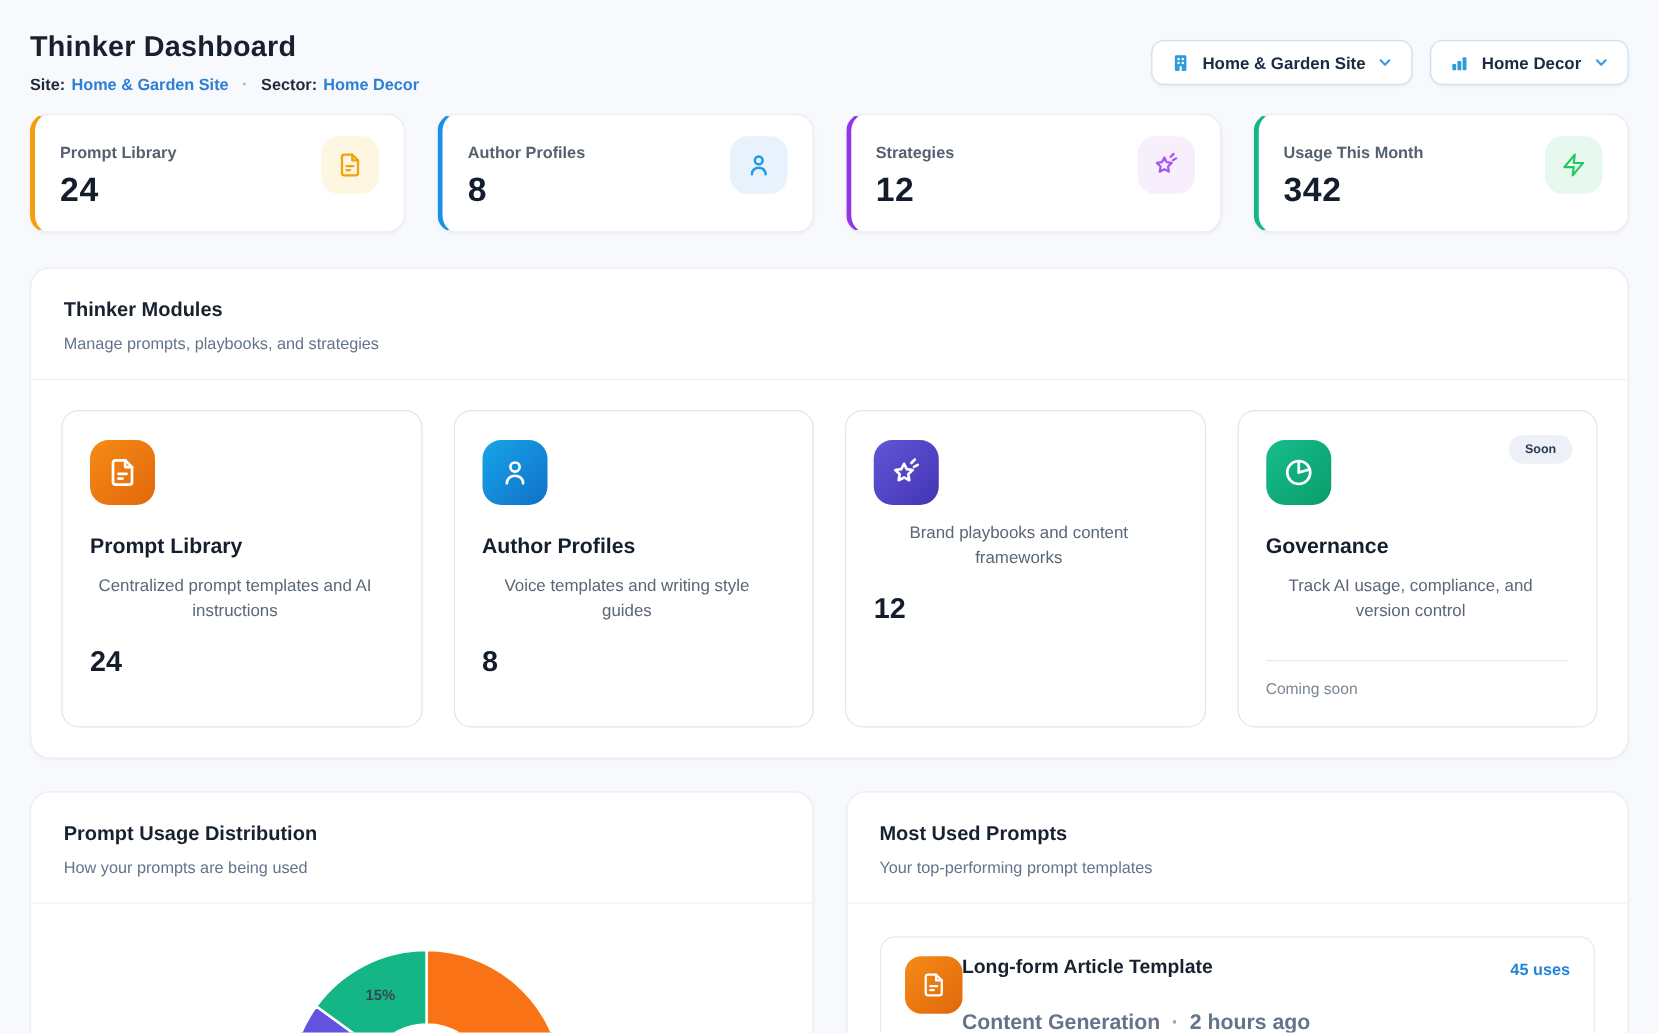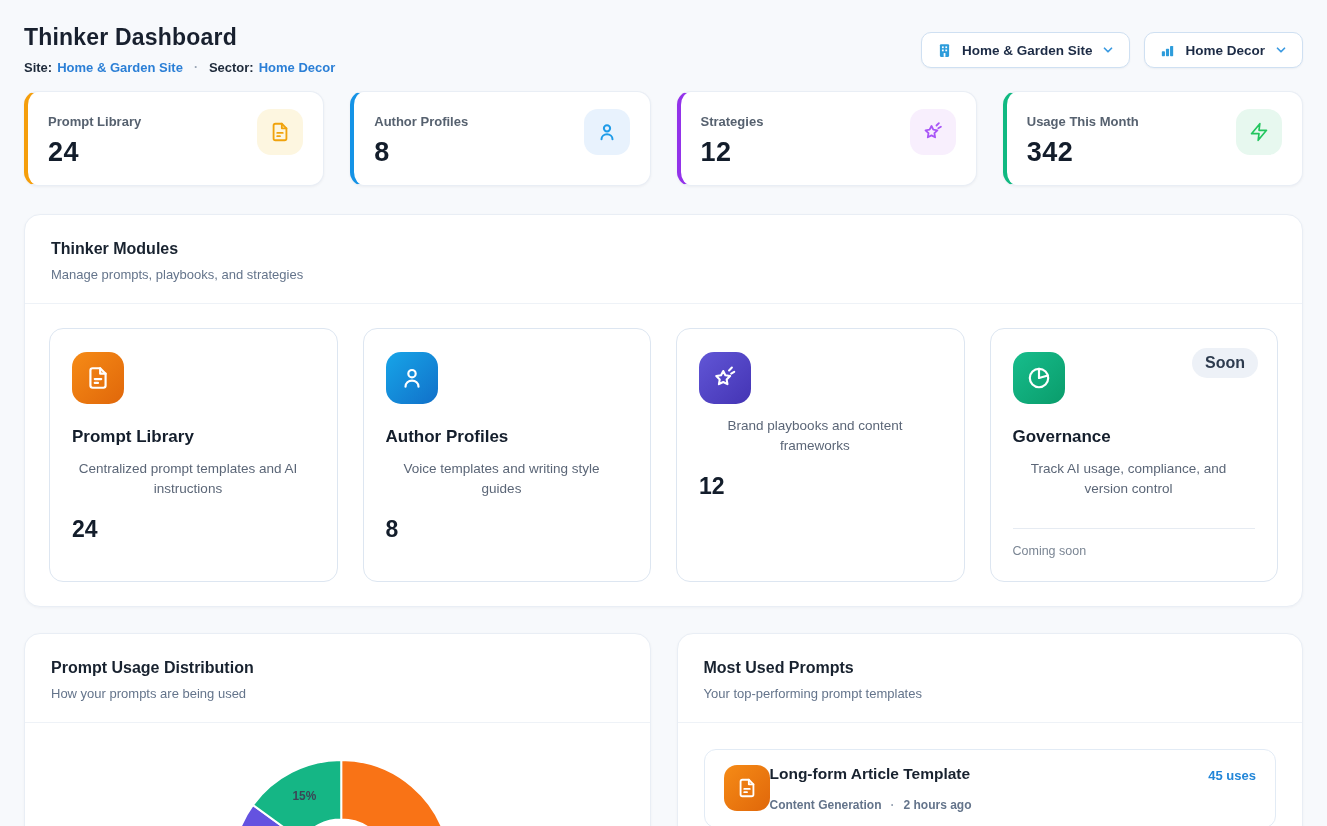--- a/index.html
+++ b/index.html
@@ -42,32 +42,32 @@
   .panel { margin-top:28px; background:#fff; border:1px solid #e9eef5; border-radius:16px; box-shadow:0 1px 3px rgba(16,24,40,.04); }
   .panel-head { padding:25px 26px 21px; border-bottom:1px solid #eef2f7; }
   .panel-title { font-size:16px; font-weight:800; color:#18222f; }
   .panel-sub { margin-top:9px; font-size:13px; color:#64748b; font-weight:500; }
   .modules-body { padding:24px; display:grid; grid-template-columns:repeat(4,1fr); gap:25px; }
   .module { position:relative; border:1px solid #dde6f1; border-radius:14px; padding:23px 22px; background:#fff; cursor:pointer; }
   .tile { width:52px; height:52px; border-radius:15px; display:flex; align-items:center; justify-content:center; color:#fff; }
   .module-title { margin-top:23px; font-size:17px; font-weight:800; color:#141e2c; }
   .module-desc { margin-top:12px; font-size:13.5px; line-height:1.5; color:#5b6677; font-weight:500; max-width:232px;text-align:center; }
   .module-count { margin-top:16px; font-size:23px; font-weight:800; color:#131d2b; }
-  .badge { position:absolute; top:19px; right:19px; background:#edf1f7; color:#2d3b4e; font-size:16px; font-weight:700; padding:6px 13px; border-radius:999px; }
+  .badge { position:absolute; top:19px; right:19px; background:#edf1f7; color:#2d3b4e; font-size:10px; font-weight:700; padding:6px 13px; border-radius:999px; }
   .module-divider { margin-top:28px; border-top:1px solid #e6ebf2; padding-top:15px; font-size:12.5px; color:#7b8694; font-weight:500; }
 
   
   .bottom { margin-top:26px; display:grid; grid-template-columns:1fr 1fr; gap:26px; }
   .bcard { background:#fff; border:1px solid #e9eef5; border-radius:16px; overflow:hidden; box-shadow:0 1px 3px rgba(16,24,40,.04); }
   .chart-area { height:320px; }
   .plist { padding:26px; }
   .pitem { display:flex; gap:0; border:1px solid #e2ebf5; border-radius:12px; padding:15px 19px; cursor:pointer; background:#fff; }
   .ptile { width:46px; height:46px; border-radius:13px; flex:none; display:flex; align-items:center; justify-content:center; color:#fff; }
   .ptitle { font-size:15.5px; font-weight:800; color:#18222f; }
-  .pmeta { margin-top:15px; font-size:12px; color:#64748b; font-weight:600; display:flex; align-items:center; gap:9px; }
+  .pmeta { margin-top:25px; font-size:17px; color:#64748b; font-weight:600; display:flex; align-items:center; gap:9px; }
   .pmeta .dot { color:#9aa6b5; }
   .puses { margin-left:auto; font-size:13px; font-weight:800; color:#2286d8; padding-top:3px; white-space:nowrap; }
 </style>
 </head>
 <body>
 
 <div class="page">
 
   <div class="topbar">
     <div>

